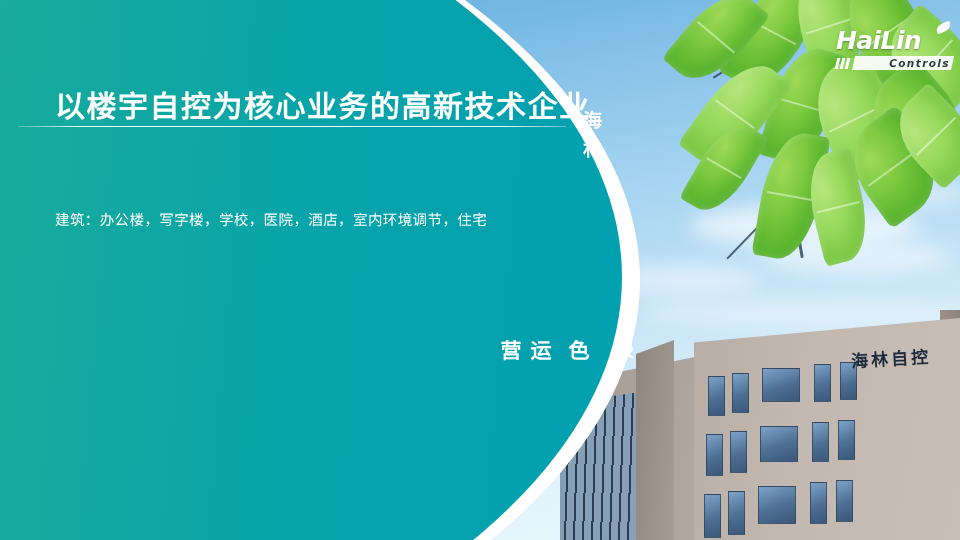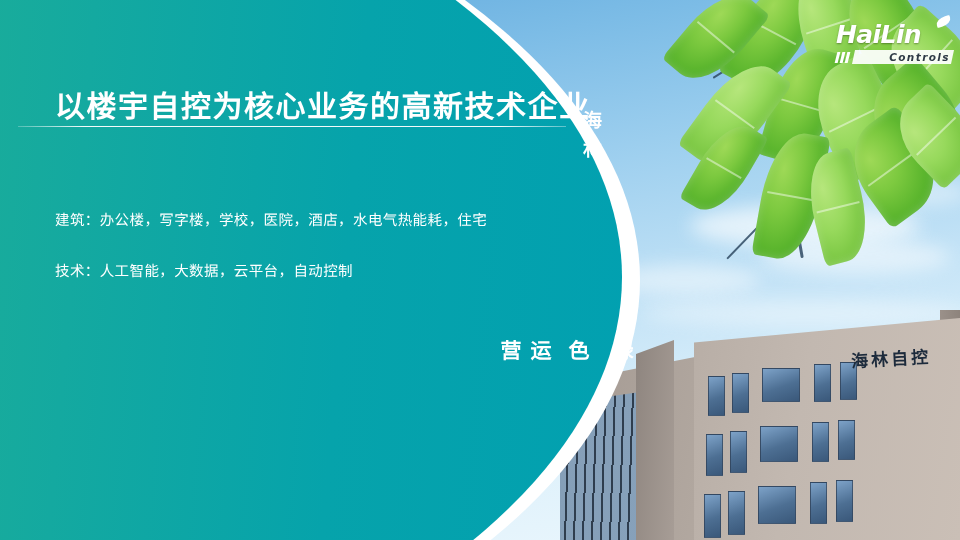--- a/index.html
+++ b/index.html
@@ -205,21 +205,21 @@
   }
   .vtext.lvse span { display: block; }
   .vtext.lvse .s1 { margin-left: 14px; }
   .vtext.lvse .s2 { margin-left: 8px; }
   .vtext.lvse .s3 { margin-left: 0px; }
   .vtext.lvse .s4 { margin-left: -6px; }
 
   
   .logo {
     position: absolute;
-    left: 836px; top: 22px;
+    left: 836px; top: 28px;
     width: 118px;
   }
   .logo-word {
     font-size: 25px;
     font-weight: 800;
     font-style: italic;
     color: #ffffff;
     letter-spacing: -.6px;
     line-height: 1;
     text-shadow: 0 1px 2px rgba(0,0,0,.35);
@@ -324,22 +324,21 @@
     <div class="sign-bldg">海林自控</div>
   </div>
 
   <div class="arc-white"></div>
   <div class="panel"></div>
 
   <div class="title">以楼宇自控为核心业务的高新技术企业</div>
   <div class="rule"></div>
 
   <div class="bullets">
-    <div class="bline">建筑：办公楼，写字楼，学校，医院，酒店，水电气热能耗，住宅</div>
-    <div class="bline">技术：人工智能，大数据，云平台，自动控制</div>
+    <div class="bline">建筑：办公楼，写字楼，学校，医院，酒店，室内环境调节，住宅</div>
   </div>
 
   <div class="vtext hailin">海林</div>
 
   <div class="vtext lvse">
     <span class="s1">绿</span>
     <span class="s2">色</span>
     <span class="s3">运</span>
     <span class="s4">营</span>
   </div>

